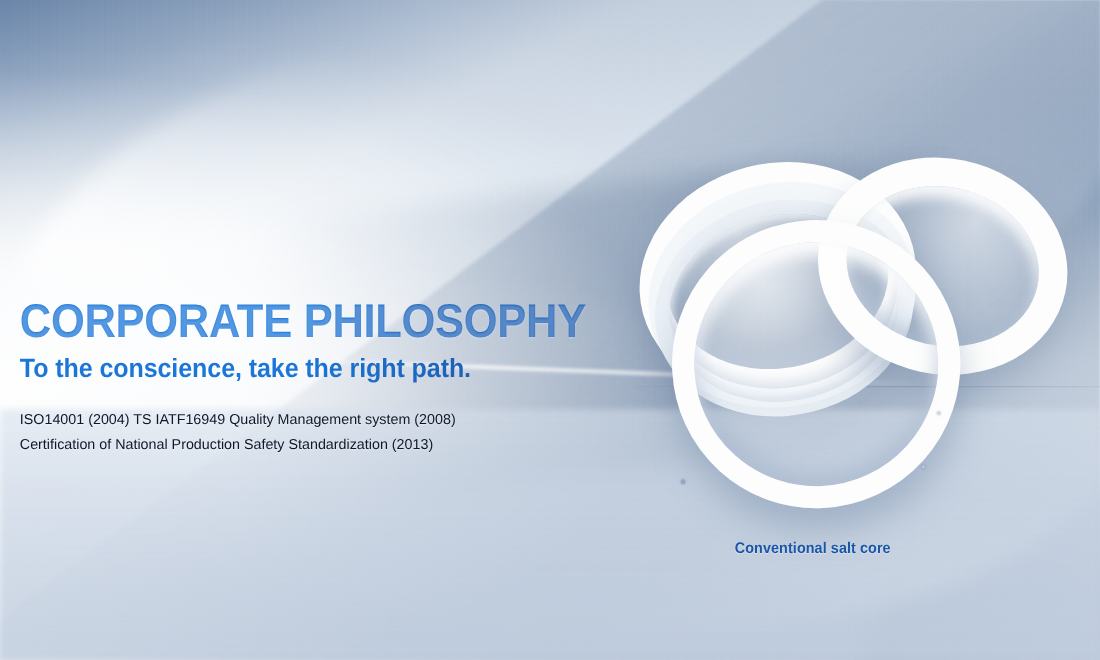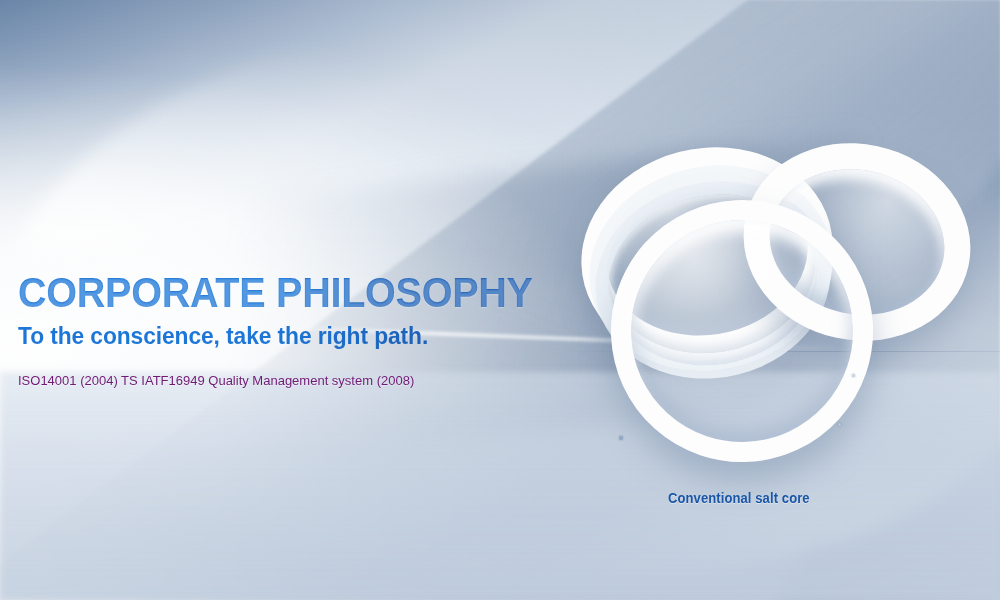--- a/index.html
+++ b/index.html
@@ -312,21 +312,21 @@
     white-space:nowrap;
   }
   #cert-list{
     margin-top:18px;
     list-style:none;
   }
   #cert-list li{
     font-size:13px;
     line-height:23px;
     font-weight:400;
-    color:#701a75;
+    color:#0f172a;
     white-space:nowrap;
     text-shadow:0 1px 1px rgba(255,255,255,.45);
   }
 
   
   #product-caption{
     position:absolute;
     left:668px; top:490px;
     font-size:14px;
     font-weight:700;
@@ -368,18 +368,19 @@
     <div class="pinhole p3"></div>
   </div>
 
   <div id="text-block">
     <div id="headline">CORPORATE PHILOSOPHY</div>
 
     <div id="subhead">To the conscience, take the right path.</div>
 
     <ul id="cert-list">
       <li>ISO14001 (2004)  TS IATF16949 Quality Management system (2008)</li>
+      <li>Certification of National Production Safety Standardization (2013)</li>
     </ul>
   </div>
 
   <div id="product-caption">Conventional salt core</div>
 
 </div>
 
 </body></html>

